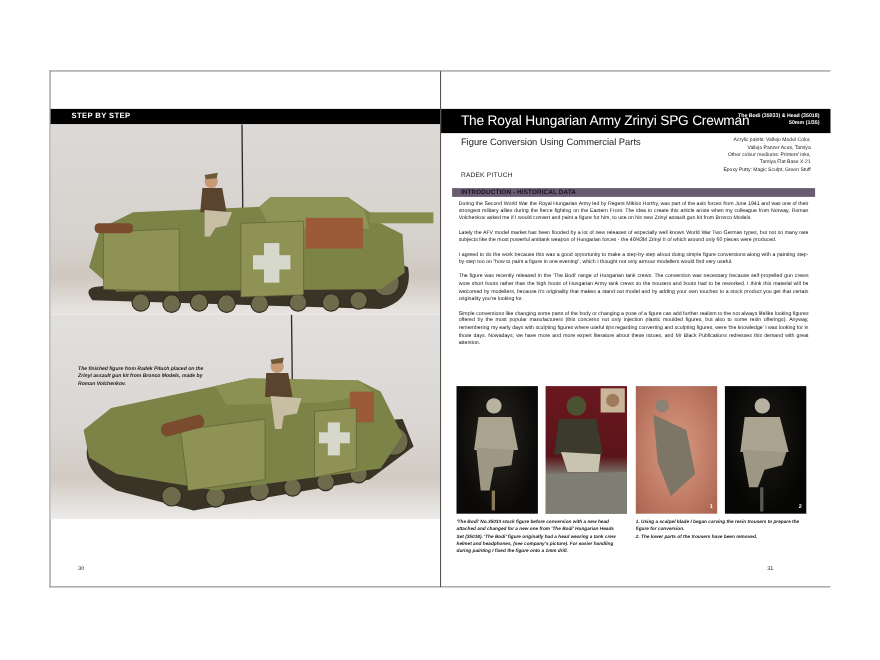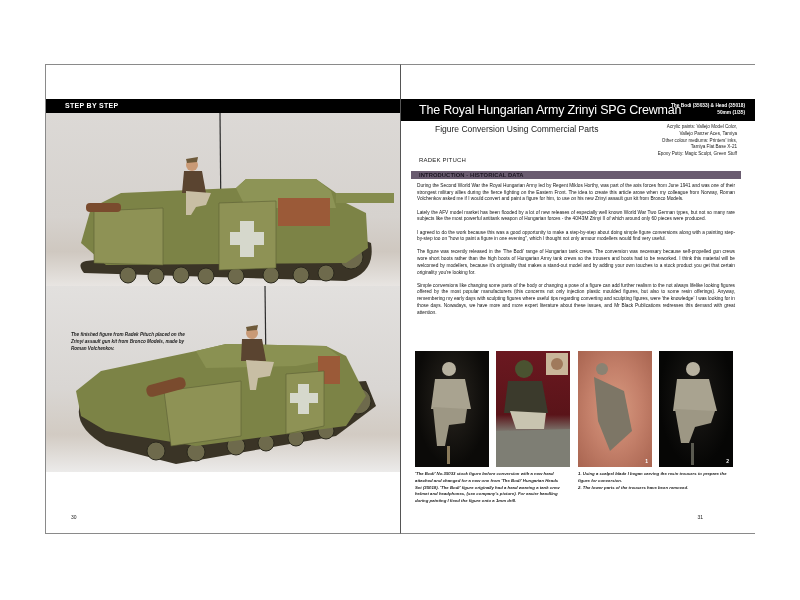--- a/index.html
+++ b/index.html
@@ -37,21 +37,21 @@
   
   .title-bar {
     position: absolute; left: 0; top: 34px; width: 354px; height: 22px; background: #000;
   }
   .title-main {
     position: absolute; left: 18px; top: 4px; font-size: 12.5px; color: #fff; white-space: nowrap; letter-spacing: -0.2px;
   }
   .title-spec {
     position: absolute; right: 10px; top: 3px; font-size: 4.8px; line-height: 7px; color: #fff; text-align: right; font-weight: bold;
   }
-  .subtitle { position: absolute; left: 34px; top: 59px; font-size: 8.5px; color: #222; }
+  .subtitle { position: absolute; left: 18px; top: 59px; font-size: 8.5px; color: #222; }
   .materials {
     position: absolute; right: 18px; top: 59px; font-size: 4.6px; line-height: 6.8px; color: #222; text-align: right;
   }
   .author { position: absolute; left: 18px; top: 92px; font-size: 6px; color: #222; letter-spacing: 0.2px; }
   .section-header {
     position: absolute; left: 10px; top: 106px; width: 330px; height: 8px; background: #6a5c70;
   }
   .section-header span {
     position: absolute; left: 8px; top: 1px; font-size: 5.8px; font-weight: bold; color: #1a1420; letter-spacing: 0.1px;
   }

